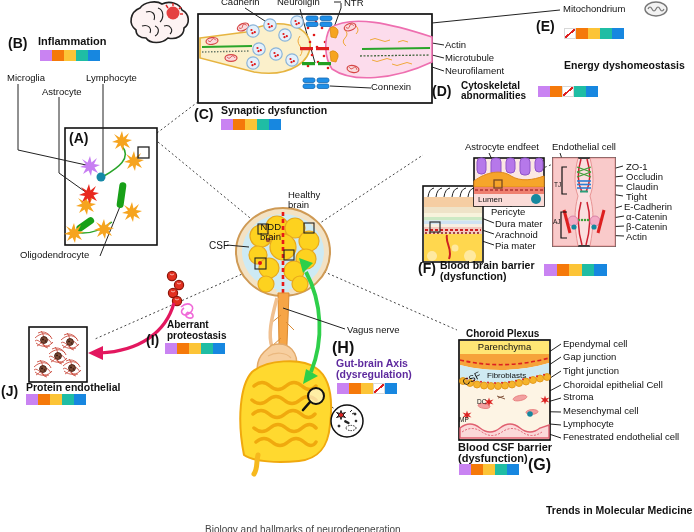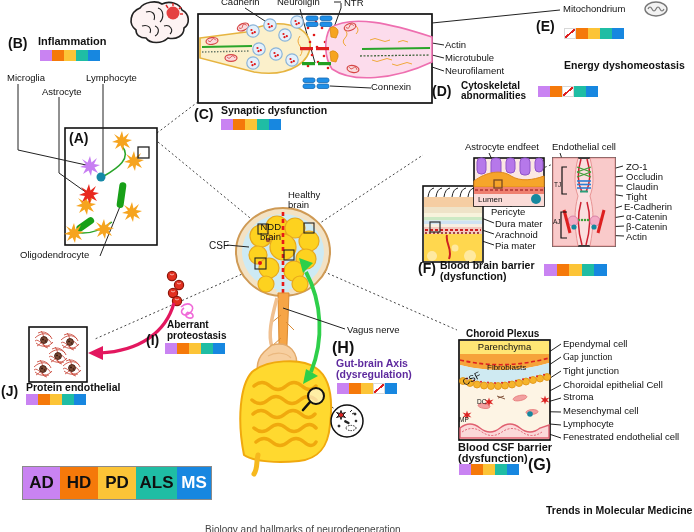--- a/index.html
+++ b/index.html
@@ -570,25 +570,25 @@
       <span class="bar-cell" style="background: rgb(201, 131, 242);"></span>
       <span class="bar-cell" style="background: rgb(245, 121, 10);"></span>
       <span class="bar-cell" style="background: rgb(252, 196, 55);"></span>
       <span class="bar-cell slash"></span>
       <span class="bar-cell" style="background: rgb(23, 135, 224);"></span>
     </div>
 
 <div class="lbl b t10" style="left:466px;top:328px;">Choroid Plexus</div>
 <div class="lbl" style="left:460px;top:342px;width:89px;text-align:center;">Parenchyma</div>
 <div class="lbl rot" style="left:461px;top:379px;">CSF</div>
-<div class="lbl sm" style="left:487px;top:364px;">Fibroblasts</div>
+<div class="lbl sm" style="left:487px;top:372px;">Fibroblasts</div>
 <div class="lbl xs" style="left:477px;top:398px;">DC</div>
 <div class="lbl xs" style="left:459px;top:416px;">MP</div>
 <div class="lbl" style="left:563px;top:339px;">Ependymal cell</div>
-<div class="lbl" style="left:563px;top:352px;font-family:Liberation Serif, serif;">Gap junction</div>
+<div class="lbl" style="left:563px;top:352px;">Gap junction</div>
 <div class="lbl" style="left:563px;top:366px;">Tight junction</div>
 <div class="lbl" style="left:563px;top:380px;">Choroidal epithelial Cell</div>
 <div class="lbl" style="left:563px;top:392px;">Stroma</div>
 <div class="lbl" style="left:563px;top:406px;">Mesenchymal cell</div>
 <div class="lbl" style="left:563px;top:419px;">Lymphocyte</div>
 <div class="lbl" style="left:563px;top:432px;">Fenestrated endothelial cell</div>
 <div class="lbl b t11" style="left:458px;top:441px;">Blood CSF barrier</div>
 <div class="lbl b t11" style="left:458px;top:452px;">(dysfunction)</div>
 <div class="lbl letter-lg" style="left:528px;top:457px;">(G)</div>
 <div class="bar" style="left:459px;top:464px;">
@@ -613,23 +613,16 @@
 <div class="lbl letter" style="left:1px;top:384px;">(J)</div>
 <div class="lbl b t105" style="left:26px;top:382px;">Protein endothelial</div>
 <div class="bar" style="left:26px;top:394px;">
       <span class="bar-cell" style="background: rgb(201, 131, 242);"></span>
       <span class="bar-cell" style="background: rgb(245, 121, 10);"></span>
       <span class="bar-cell" style="background: rgb(252, 196, 55);"></span>
       <span class="bar-cell" style="background: rgb(31, 189, 164);"></span>
       <span class="bar-cell" style="background: rgb(23, 135, 224);"></span>
     </div>
 
-<div id="legend">
-      <div class="cell" style="width: 37px; background: rgb(201, 131, 242); color: rgb(16, 16, 16);">AD</div>
-      <div class="cell" style="width: 38px; background: rgb(245, 121, 10); color: rgb(16, 16, 16);">HD</div>
-      <div class="cell" style="width: 38px; background: rgb(252, 196, 55); color: rgb(16, 16, 16);">PD</div>
-      <div class="cell" style="width: 41px; background: rgb(31, 189, 164); color: rgb(16, 16, 16);">ALS</div>
-      <div class="cell" style="width: 34px; background: rgb(23, 135, 224); color: rgb(255, 255, 255);">MS</div>
-    </div>
 <div id="journal">Trends in Molecular Medicine</div>
 <div id="caption">Biology and hallmarks of neurodegeneration</div>
 
 </div>
 
 </body></html>

